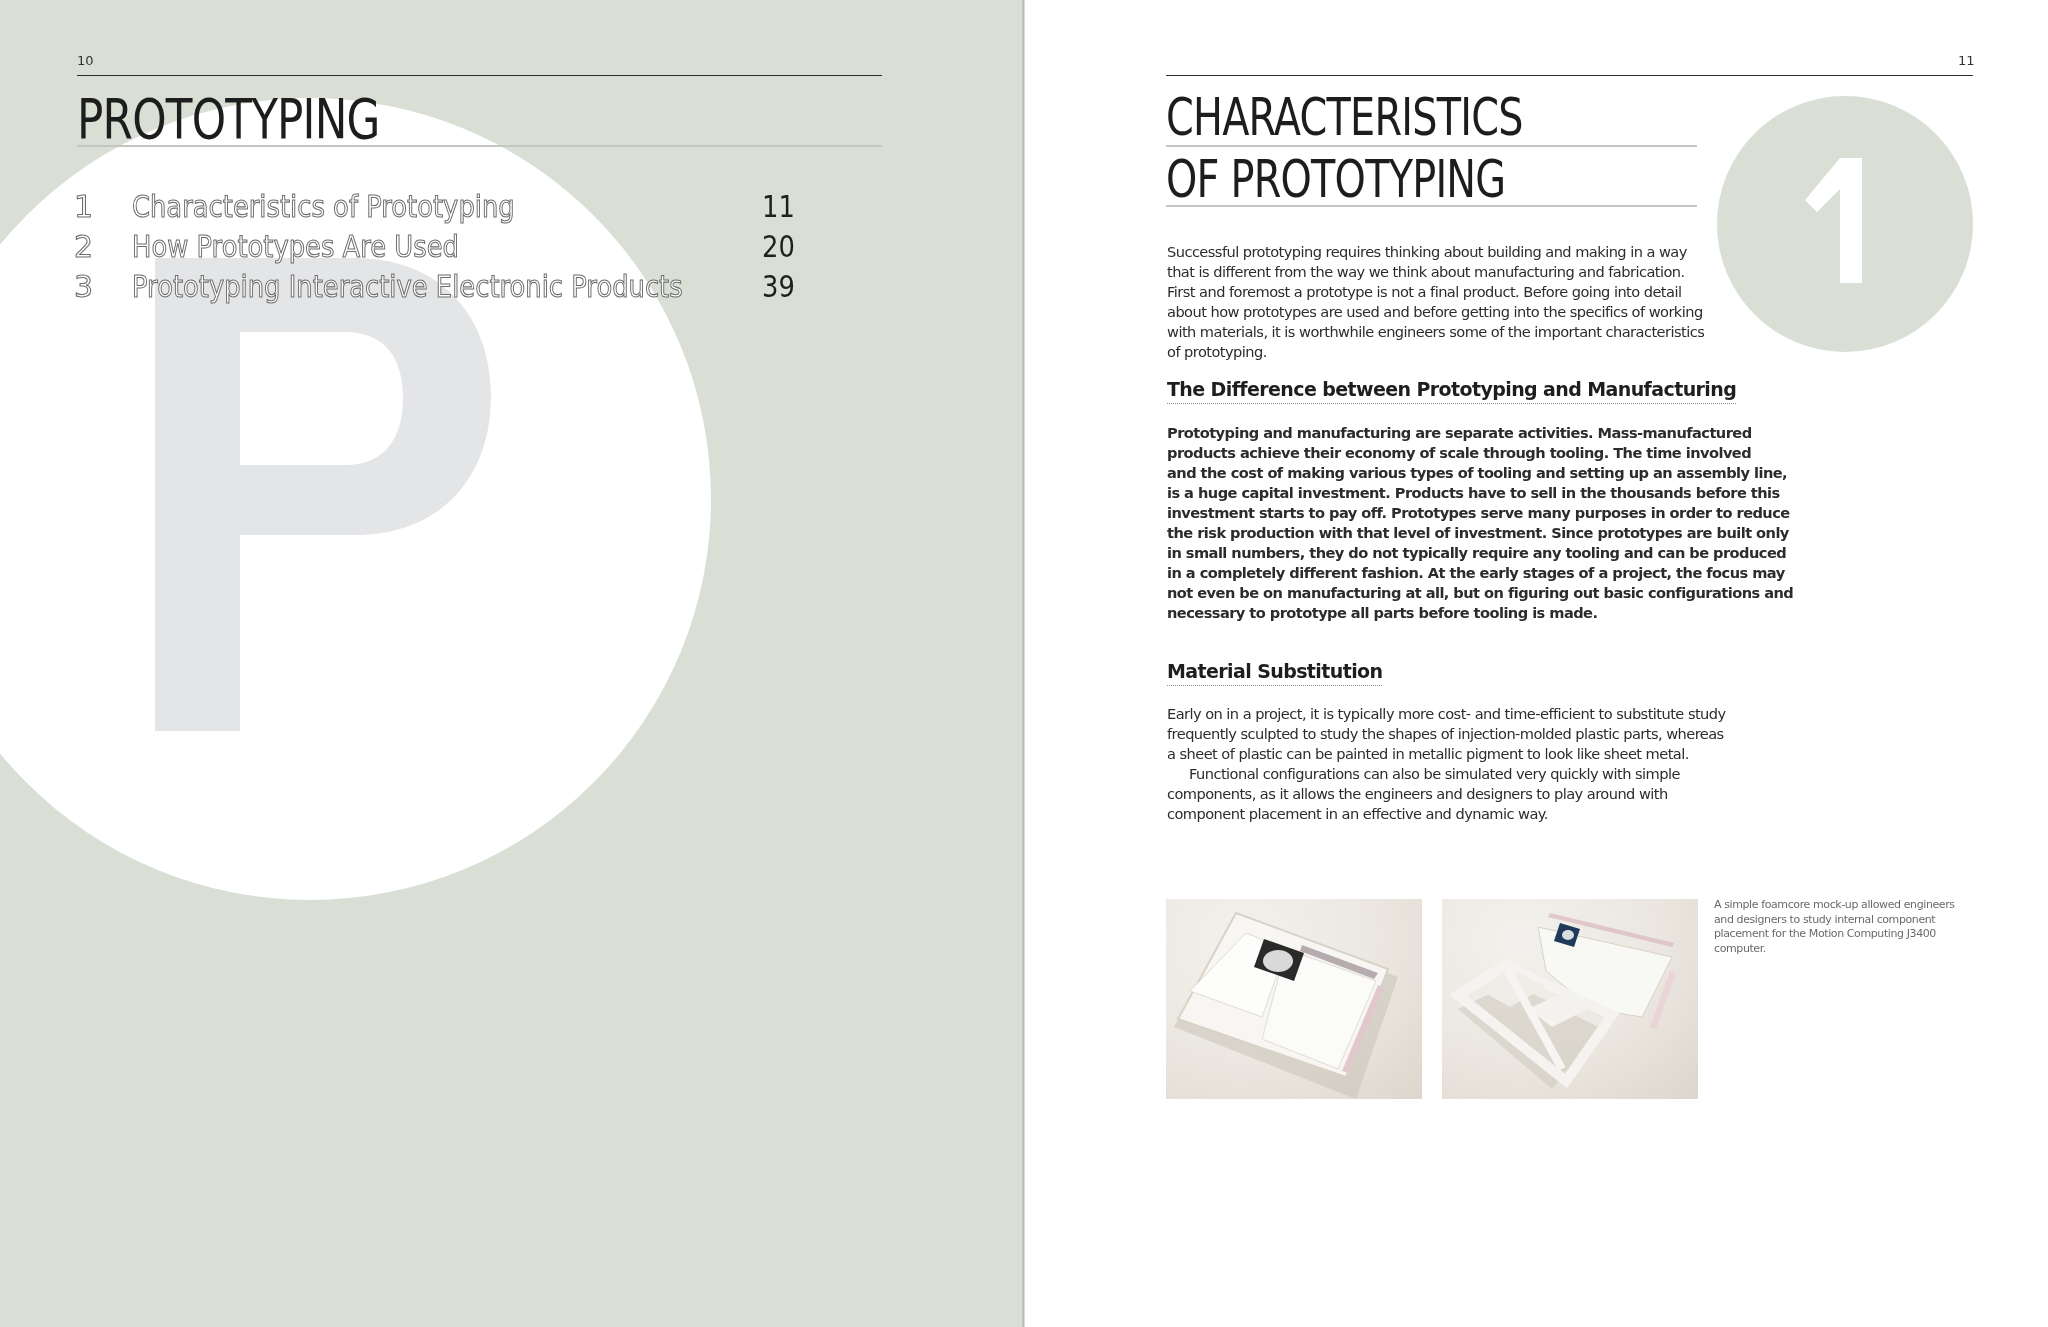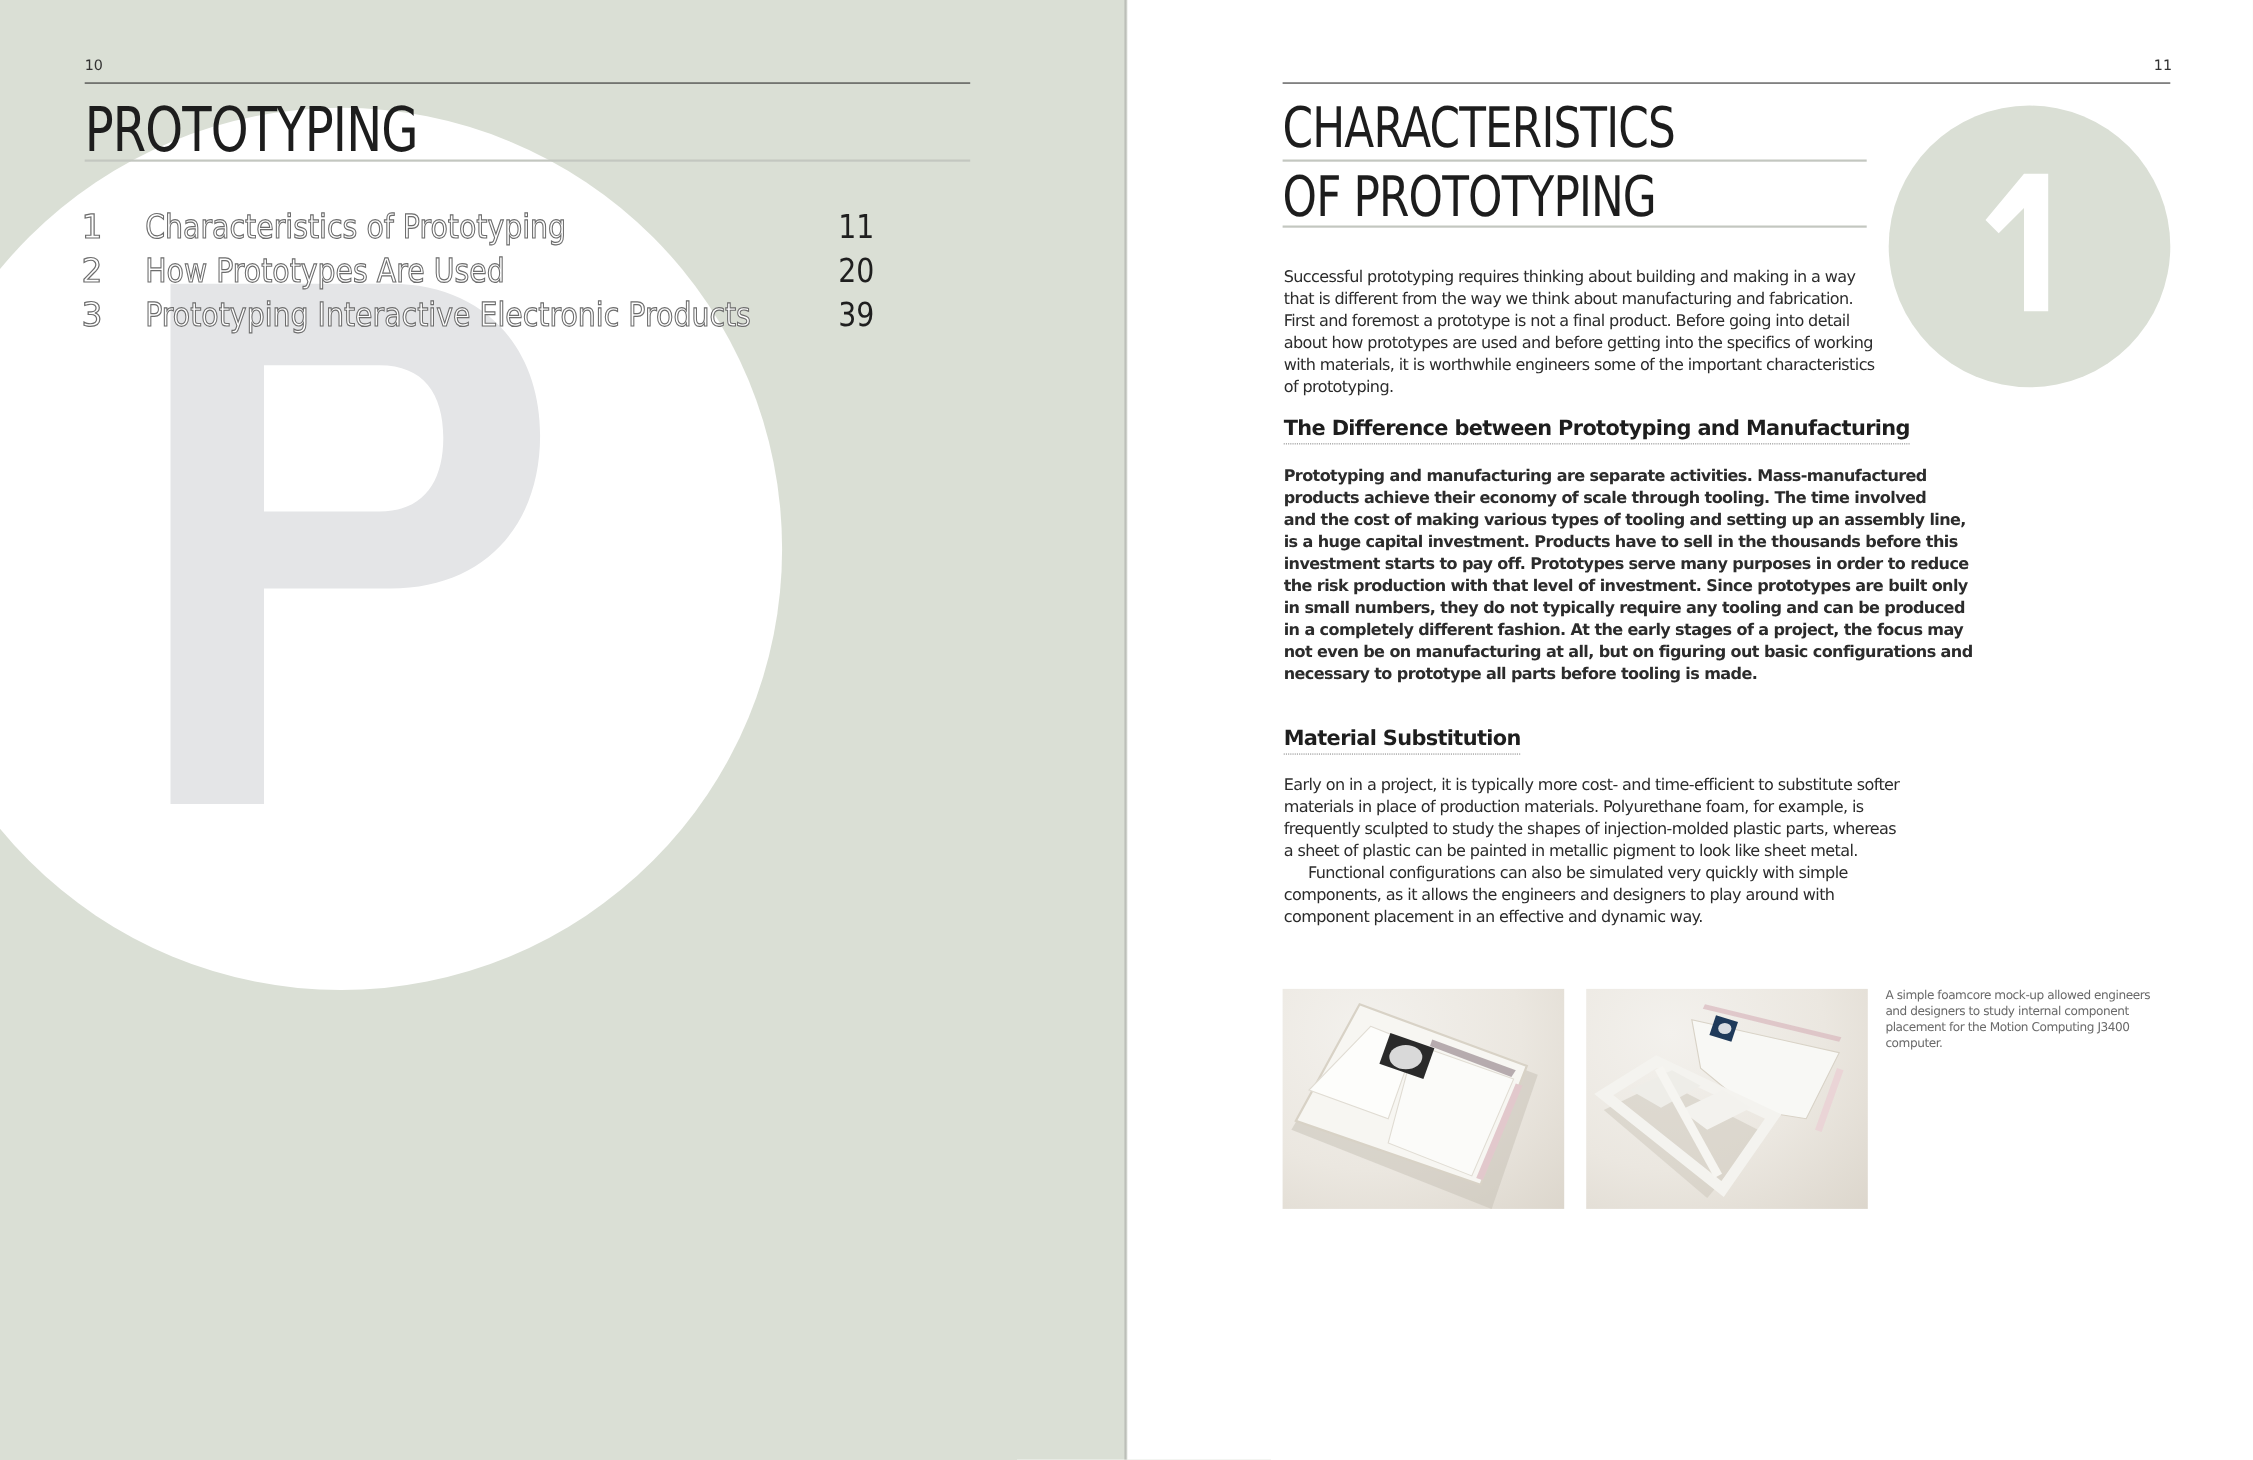--- a/index.html
+++ b/index.html
@@ -161,22 +161,21 @@
   <span class="ln">the risk production with that level of investment. Since prototypes are built only</span>
   <span class="ln">in small numbers, they do not typically require any tooling and can be produced</span>
   <span class="ln">in a completely different fashion. At the early stages of a project, the focus may</span>
   <span class="ln">not even be on manufacturing at all, but on figuring out basic configurations and</span>
   <span class="ln">necessary to prototype all parts before tooling is made.</span>
 </div>
 
 <div class="section-heading" style="top:659px;">Material Substitution</div>
 
 <div class="body-text" style="top:704px;">
-  <span class="ln">Early on in a project, it is typically more cost- and time-efficient to substitute softer</span>
-  <span class="ln">materials in place of production materials. Polyurethane foam, for example, is</span>
+  <span class="ln">Early on in a project, it is typically more cost- and time-efficient to substitute study</span>
   <span class="ln">frequently sculpted to study the shapes of injection-molded plastic parts, whereas</span>
   <span class="ln">a sheet of plastic can be painted in metallic pigment to look like sheet metal.</span>
   <span class="ln indent">Functional configurations can also be simulated very quickly with simple</span>
   <span class="ln">components, as it allows the engineers and designers to play around with</span>
   <span class="ln">component placement in an effective and dynamic way.</span>
 </div>
 
 <div class="photo" style="left:1166px;" aria-label="foamcore-mockup-assembled">
   <svg width="256" height="200" viewBox="0 0 256 200">
     <polygon points="72,18 232,78 190,200 8,128" fill="#c9c3b8" opacity="0.55"></polygon>

